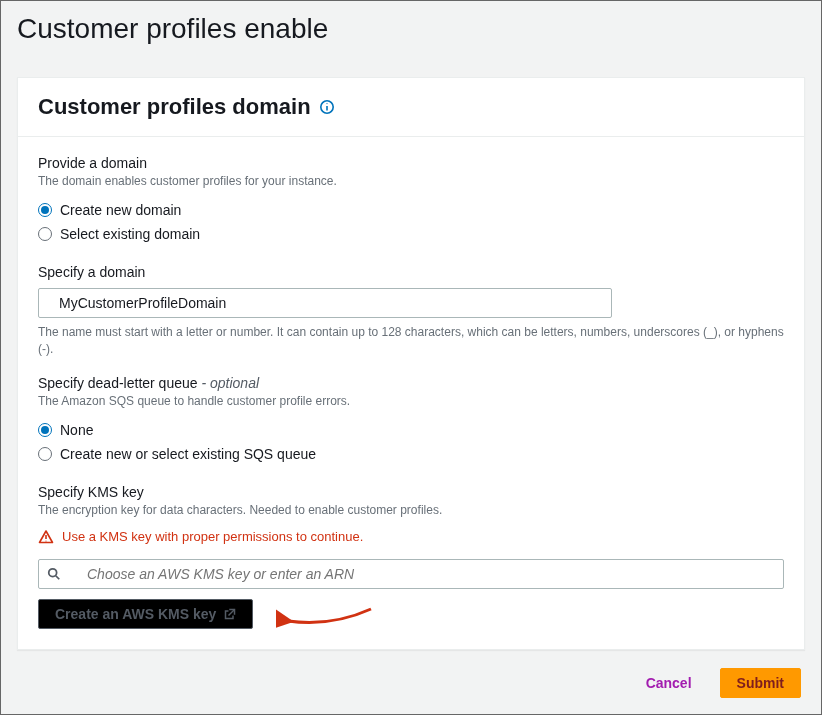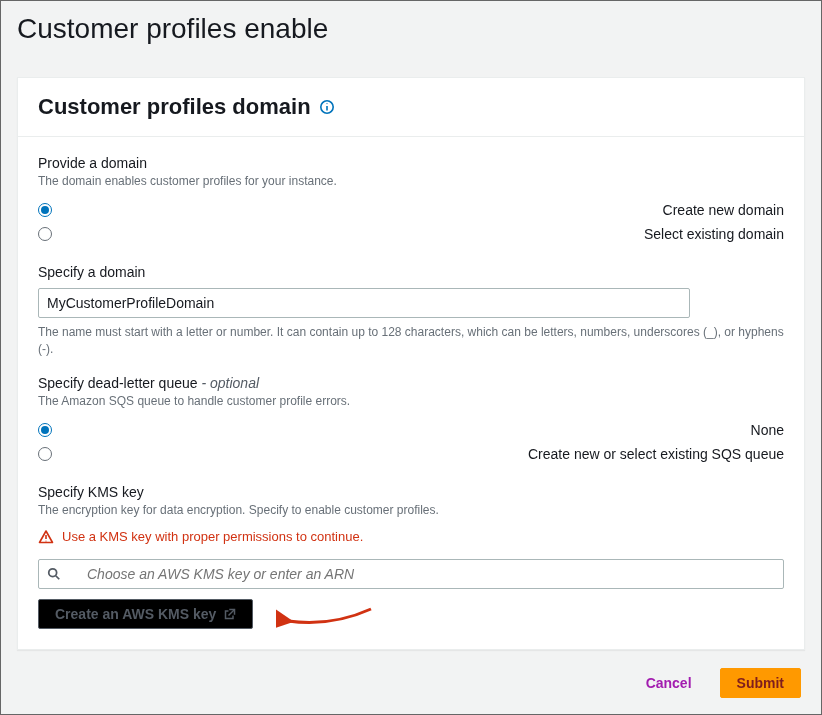--- a/index.html
+++ b/index.html
@@ -71,45 +71,44 @@
     line-height: 1.4;
   }
   .radio-row {
     display: flex;
     align-items: center;
     gap: 8px;
     padding: 4px 0;
     font-size: 14px;
     color: #16191f;
     cursor: pointer;
-    justify-content: space-between;
   }
   .radio {
     width: 14px; height: 14px;
     border: 1px solid #687078;
     border-radius: 50%;
     display: inline-flex;
     align-items: center;
     justify-content: center;
     flex: 0 0 14px;
   }
   .radio.checked {
     border-color: #0073bb;
   }
   .radio.checked::after {
     content: "";
     width: 8px; height: 8px;
     background: #0073bb;
     border-radius: 50%;
   }
   input.text-input, .search-input-wrap {
-    width: 652px;
+    width: 574px;
     max-width: 100%;
     font-size: 14px;
-    padding: 6px 8px;
+    padding: 6px 20px;
     border: 1px solid #aab7b8;
     border-radius: 2px;
     color: #16191f;
     background: #fff;
   }
   .search-input-wrap {
     display: flex;
     align-items: center;
     gap: 26px;
     padding: 6px 8px;
@@ -229,21 +228,21 @@
           <span>None</span>
         </div>
         <div class="radio-row">
           <span class="radio"></span>
           <span>Create new or select existing SQS queue</span>
         </div>
       </div>
 
       <div class="field-group" style="margin-bottom:0">
         <div class="field-label">Specify KMS key</div>
-        <div class="field-help">The encryption key for data encryption. Specify to enable customer profiles.</div>
+        <div class="field-help">The encryption key for data characters. Needed to enable customer profiles.</div>
 
         <div class="warning-row">
           <span class="tri-icon">
             <svg width="16" height="16" viewBox="0 0 16 16" fill="none" stroke="currentColor" stroke-width="1.6" stroke-linejoin="round">
               <path d="M8 2 L14.5 13.5 H1.5 Z"></path>
               <line x1="8" y1="6" x2="8" y2="10"></line>
               <circle cx="8" cy="12" r="0.6" fill="currentColor" stroke="none"></circle>
             </svg>
           </span>
           <span>Use a KMS key with proper permissions to continue.</span>

